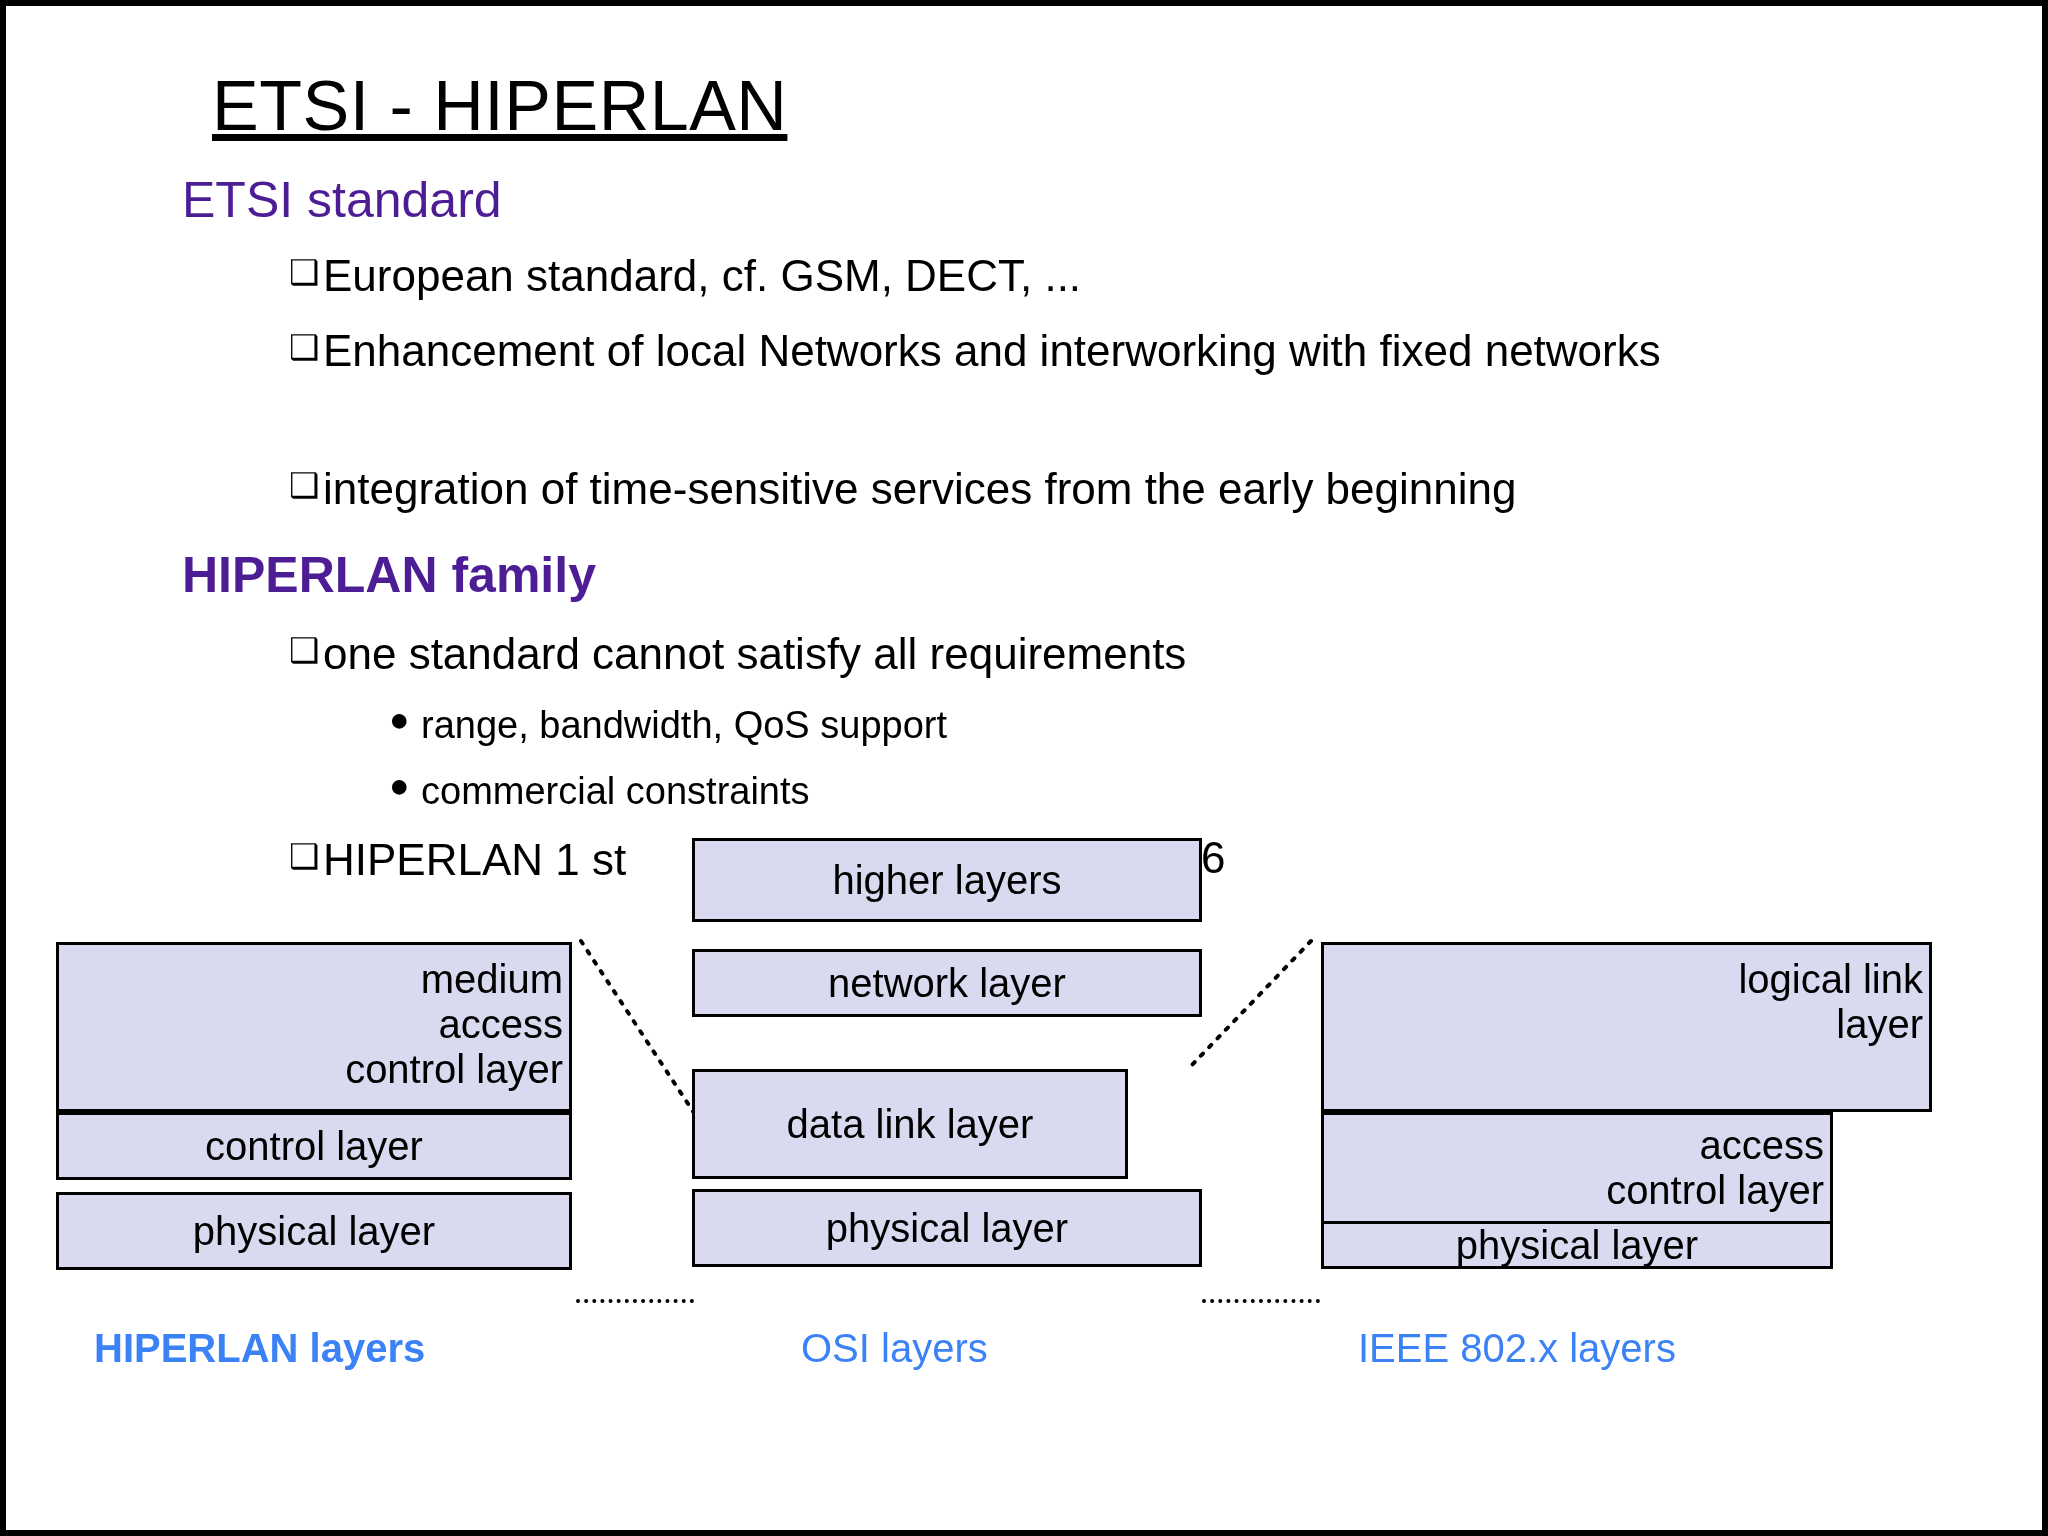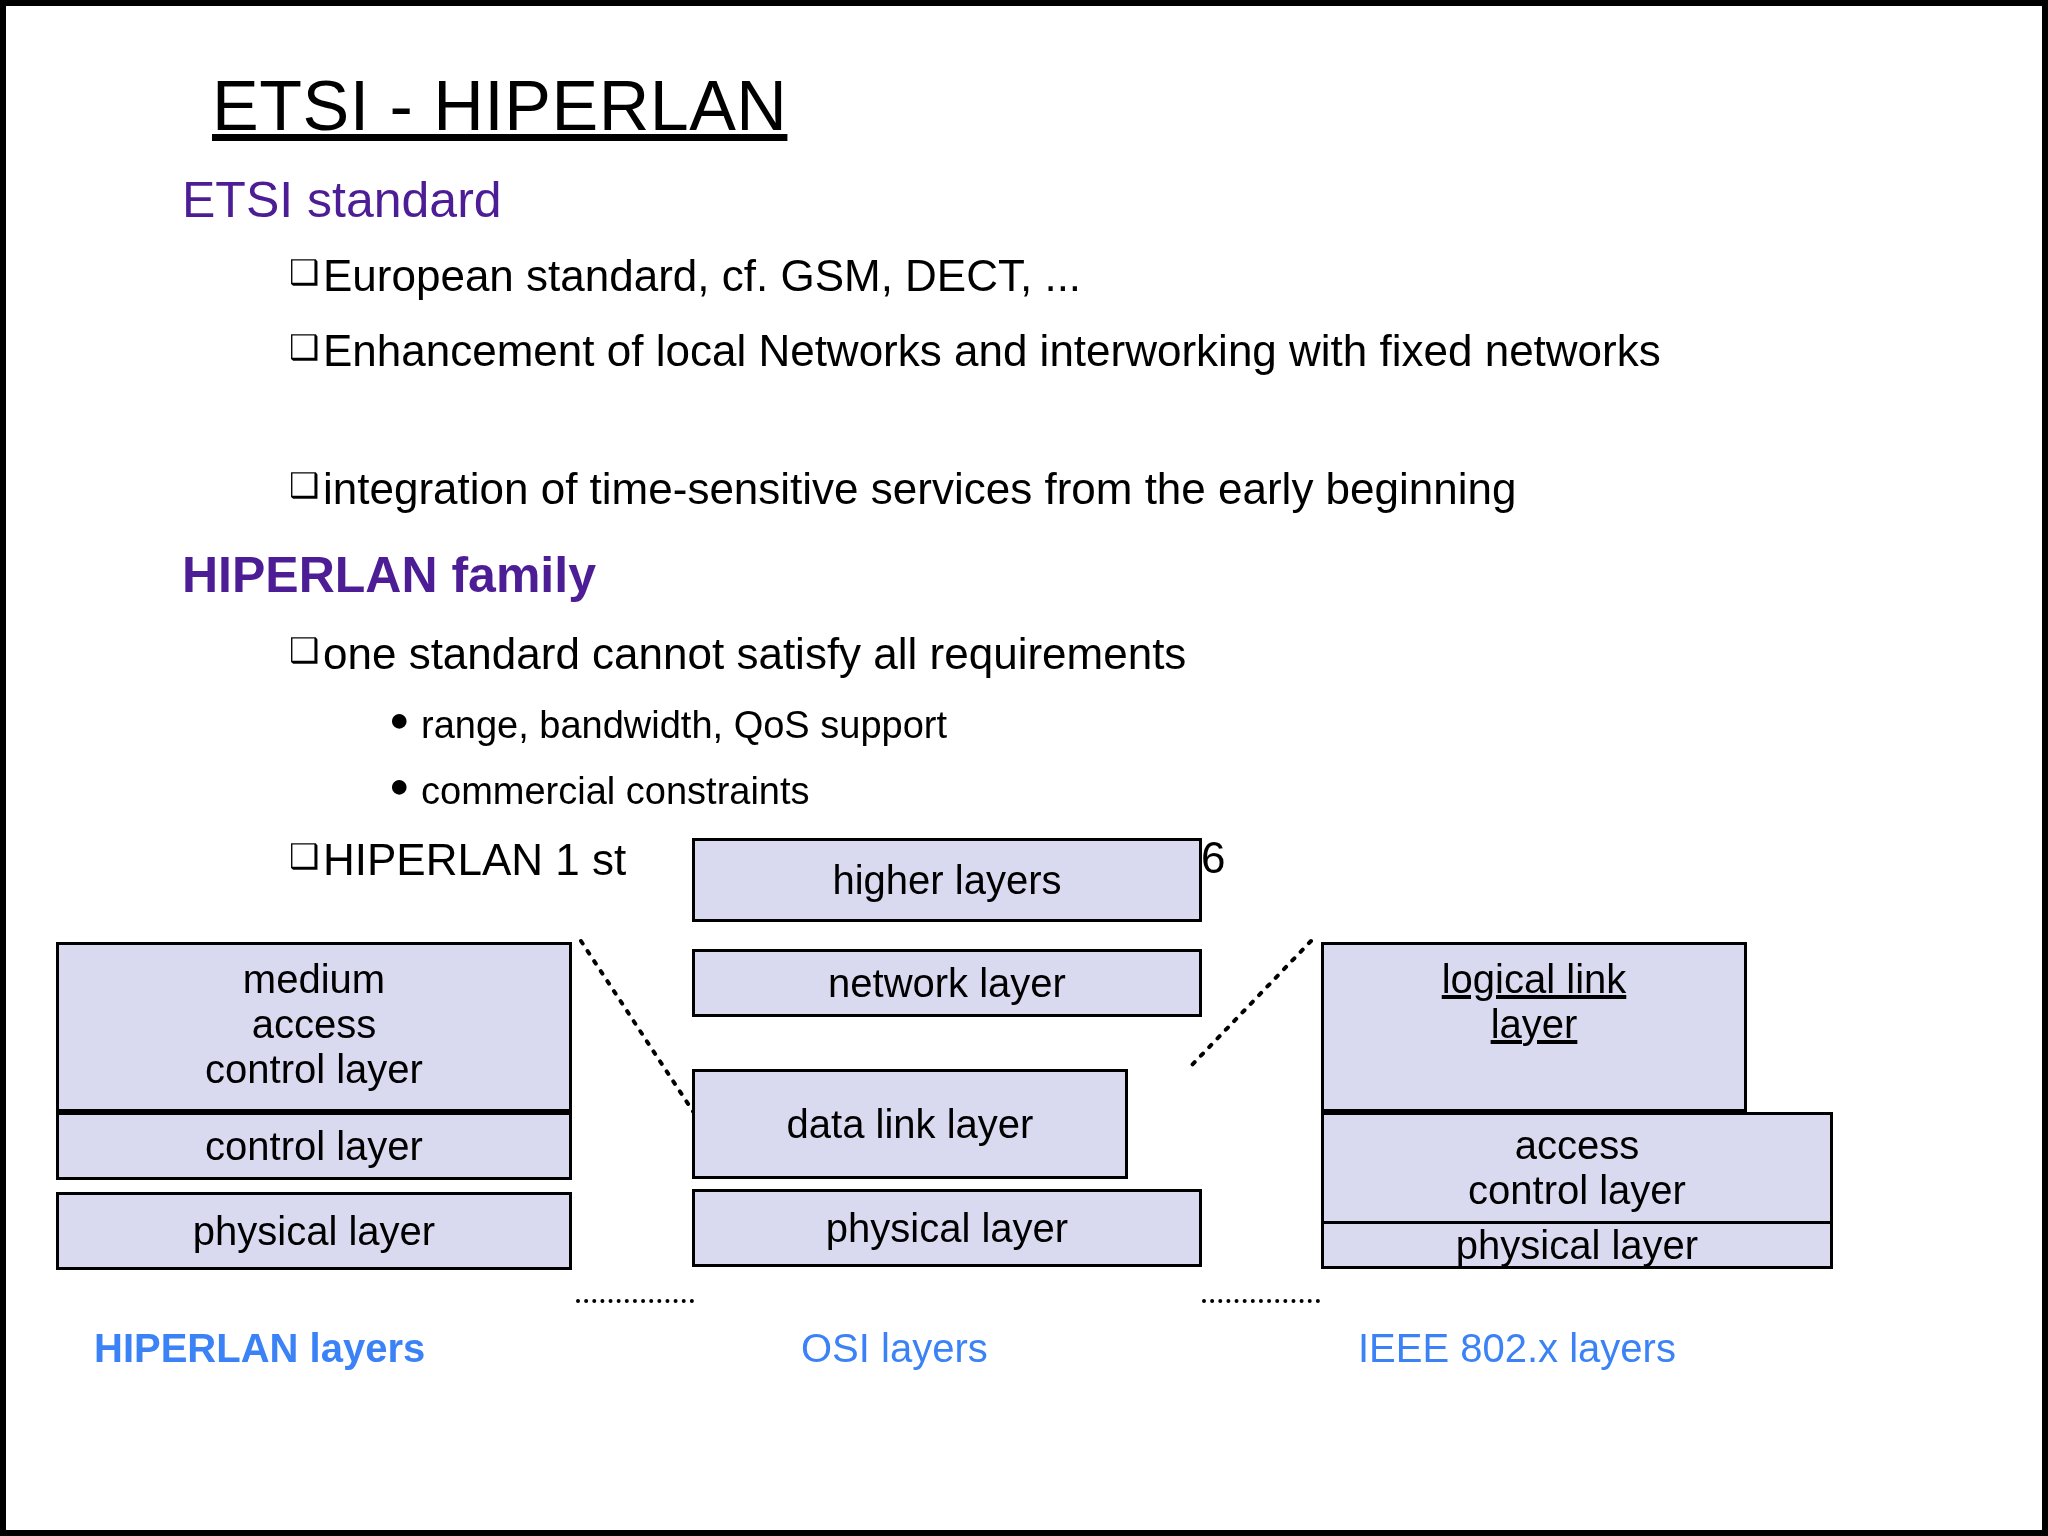--- a/index.html
+++ b/index.html
@@ -67,21 +67,21 @@
   .btext { line-height: 1.22; }
 
   
   .dbox {
     position: absolute;
     background: #d9d9f0;
     border: 3px solid #000000;
     box-sizing: border-box;
     font-size: 40px;
     color: #000;
-    text-align: center;
+    text-align: right;
     line-height: 1.12;
     display: flex;
     align-items: center;
     justify-content: center;
     padding: 0 6px;
   }
   .dbox.multiline { display: block; }
 
   .caption {
     position: absolute;
@@ -175,21 +175,21 @@
     <div>access</div>
     <div>control layer</div>
   </div>
 
   <div class="dbox" style="left:50px; top:1106px; width:516px; height:68px;">control layer</div>
 
   <div class="dbox" style="left:50px; top:1186px; width:516px; height:78px;">physical layer</div>
 
   <div class="ghost" style="left:1315px; top:1075px; width:510px;">medium</div>
 
-  <div class="dbox multiline" style="left:1315px; top:936px; width:426px; height:170px; padding-top:12px;text-decoration:underline;">
+  <div class="dbox multiline" style="left:1315px; top:936px; width:611px; height:170px; padding-top:12px;">
     <div>logical link</div>
     <div>layer</div>
   </div>
 
   <div class="dbox multiline" style="left:1315px; top:1106px; width:512px; height:132px; padding-top:8px;">
     <div>access</div>
     <div>control layer</div>
   </div>
 
   <div class="dbox" style="left:1315px; top:1215px; width:512px; height:48px;">physical layer</div>

